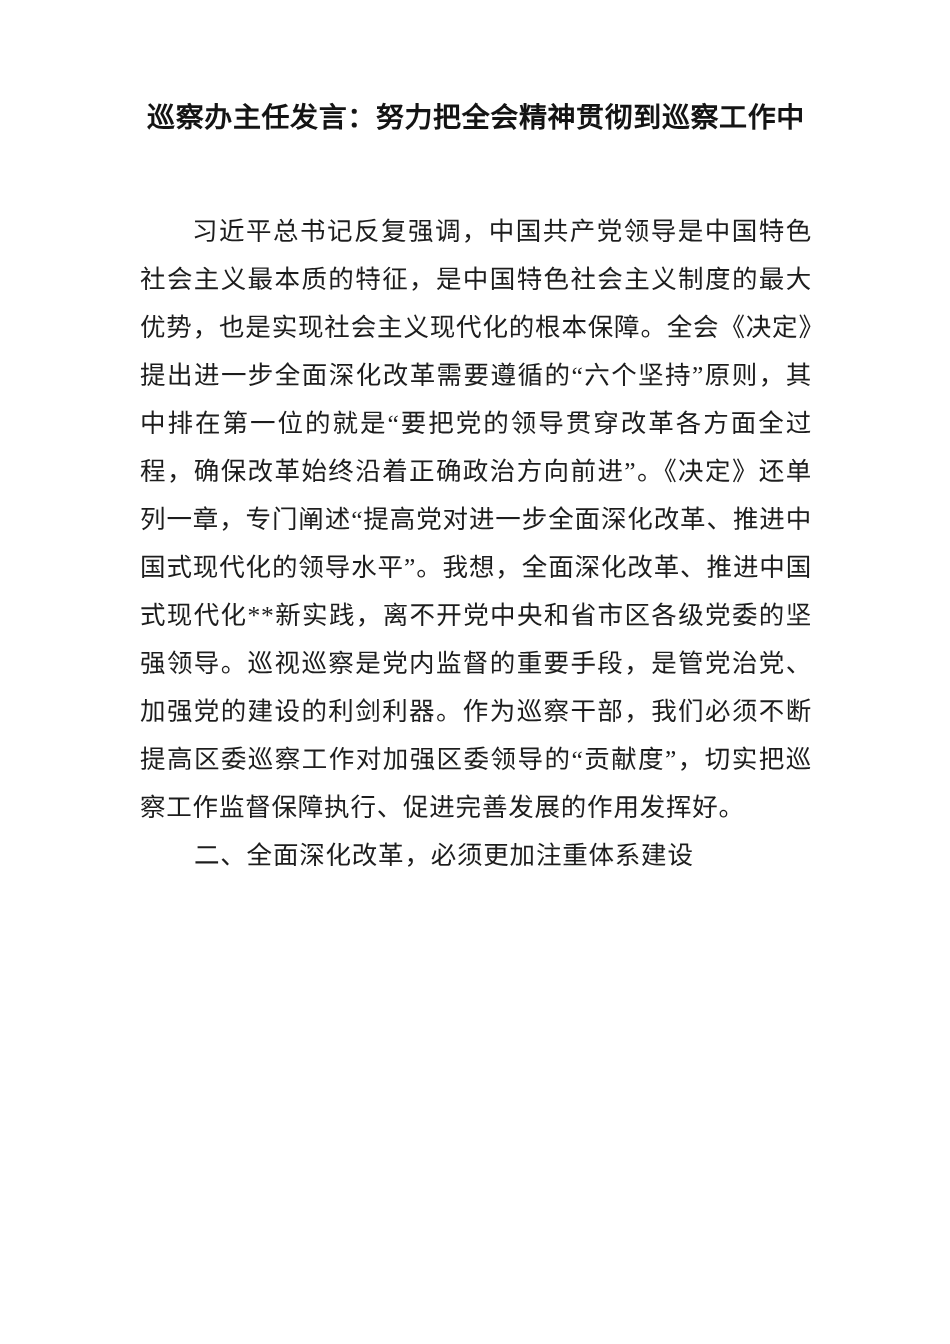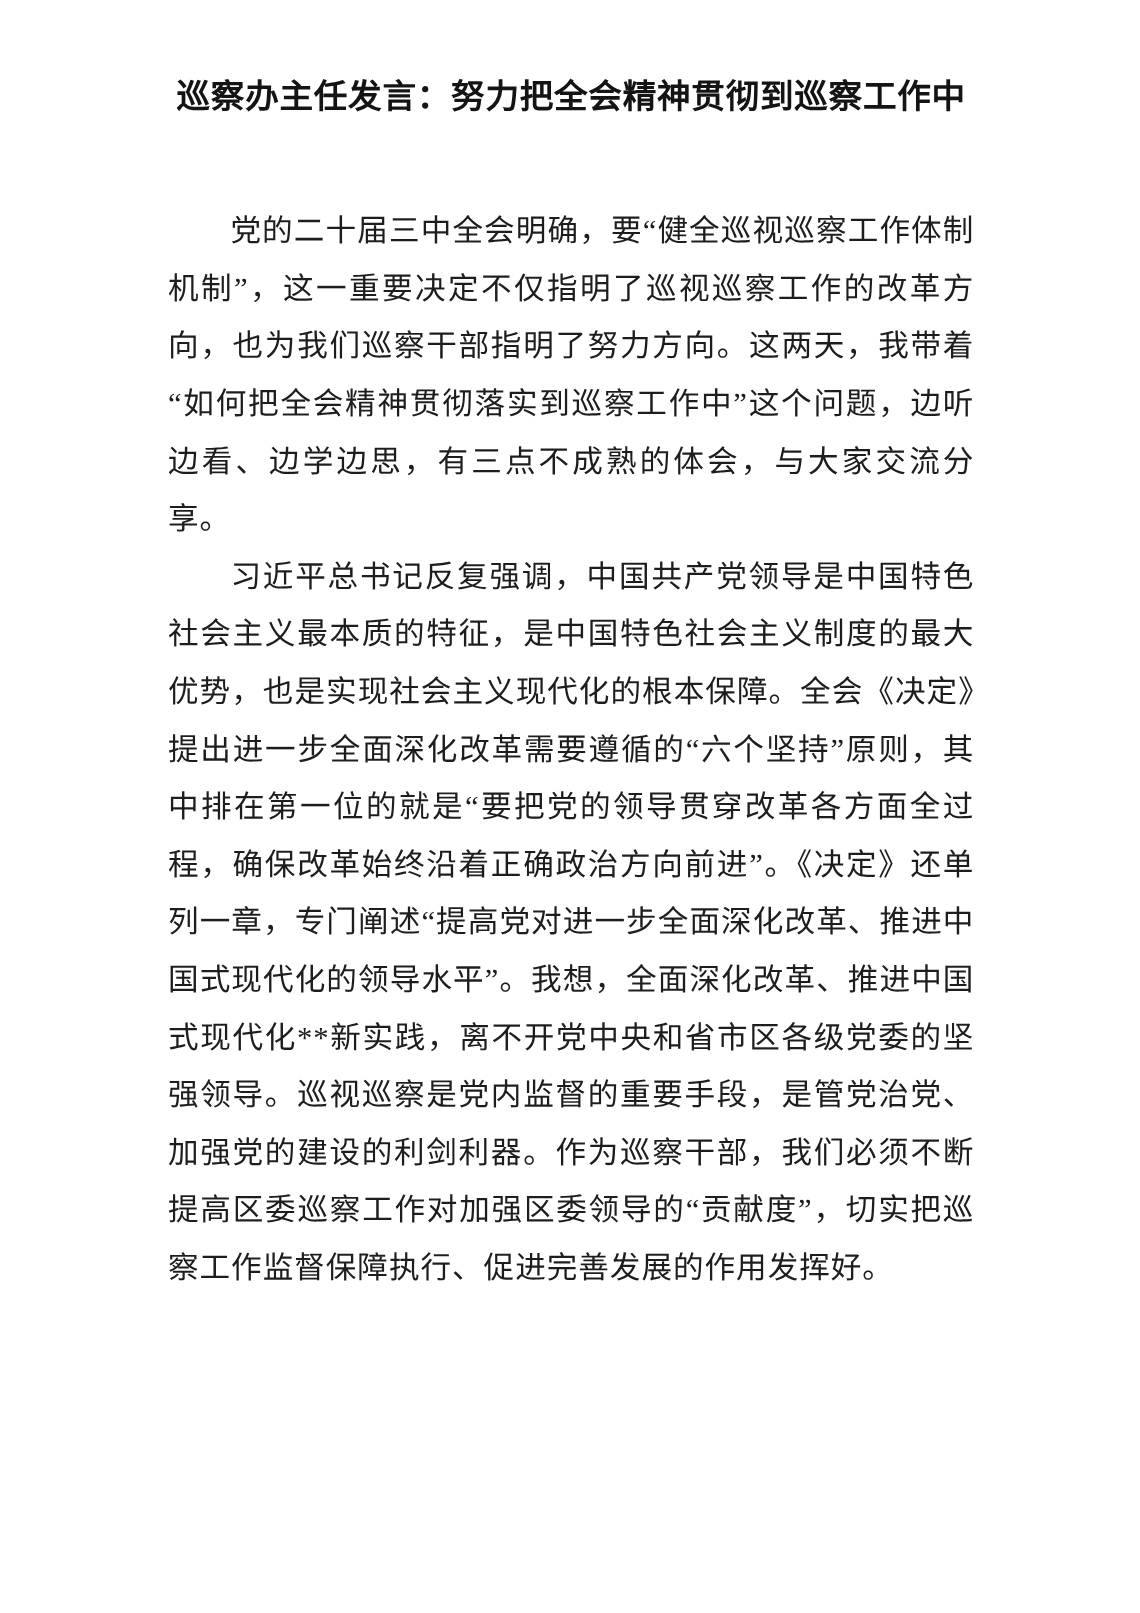--- a/index.html
+++ b/index.html
@@ -16,29 +16,29 @@
     overflow: hidden;
     box-sizing: border-box;
   }
   .doc-body {
     position: absolute;
     left: 140px;
     top: 0;
     width: 672px;
   }
   .doc-title {
-    font-family: Liberation Sans, sans-serif;
+    font-family: Liberation Mono, monospace;
     font-weight: bold;
     font-size: 28px;
     line-height: 40px;
     color: #141414;
     text-align: center;
     letter-spacing: 0.6px;
     margin: 0;
-    padding-top: 61px;
+    padding-top: 100px;
     white-space: nowrap;
   }
   .para {
     font-family: "Liberation Serif", "DejaVu Serif", serif;
     font-size: 25.5px;
     line-height: 48px;
     color: #1d1d1d;
     text-align: justify;
     text-align-last: left;
     text-justify: inter-character;
@@ -57,20 +57,20 @@
 </head>
 <body>
 
 <div class="page">
   <div class="doc-body">
 
     <h1 class="doc-title">巡察办主任发言：努力把全会精神贯彻到巡察工作中</h1>
 
     <div class="spacer-after-title"></div>
 
-    <p class="para">党的二十届三中全会明确，要“健全巡视巡察工作体制机制”，这一重要决定不仅指明了巡视巡察工作的改革方向，也为我们巡察干部指明了努力方向。这两天，我带着“如何把全会精神贯彻落实到巡察工作中”这个问题，边听边看、边学边思，有三点不成熟的体会，与大家交流分享。</p>
 
 
     <p class="para">习近平总书记反复强调，中国共产党领导是中国特色社会主义最本质的特征，是中国特色社会主义制度的最大优势，也是实现社会主义现代化的根本保障。全会《决定》提出进一步全面深化改革需要遵循的“六个坚持”原则，其中排在第一位的就是“要把党的领导贯穿改革各方面全过程，确保改革始终沿着正确政治方向前进”。《决定》还单列一章，专门阐述“提高党对进一步全面深化改革、推进中国式现代化的领导水平”。我想，全面深化改革、推进中国式现代化**新实践，离不开党中央和省市区各级党委的坚强领导。巡视巡察是党内监督的重要手段，是管党治党、加强党的建设的利剑利器。作为巡察干部，我们必须不断提高区委巡察工作对加强区委领导的“贡献度”，切实把巡察工作监督保障执行、促进完善发展的作用发挥好。</p>
 
+    <p class="para heading">二、全面深化改革，必须更加注重体系建设</p>
 
   </div>
 </div>
 
 </body></html>

